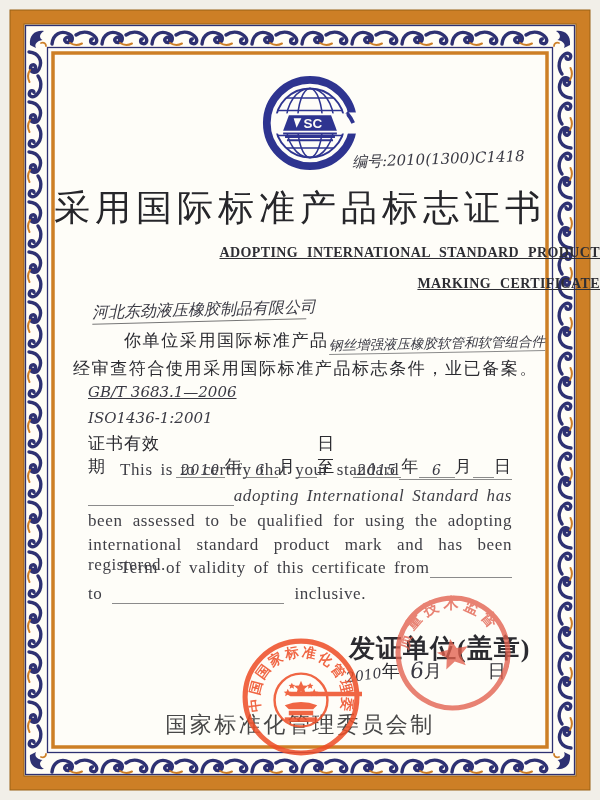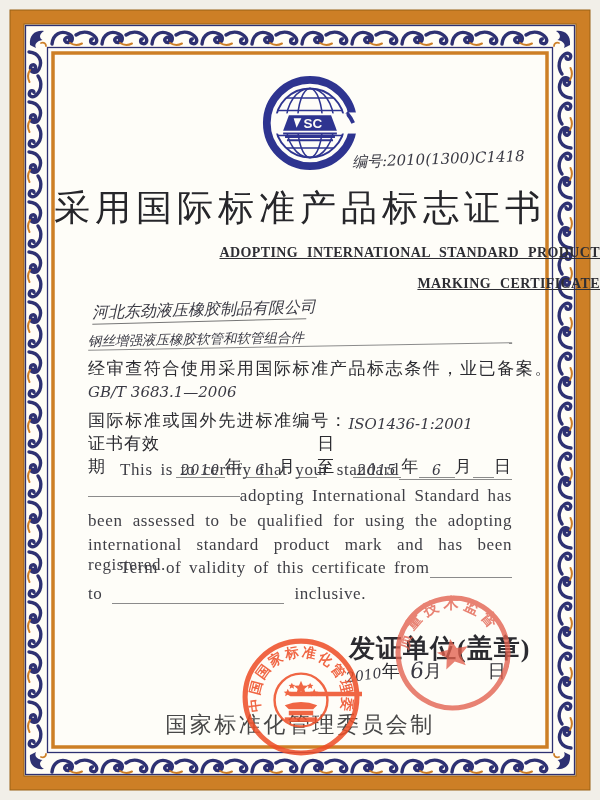--- a/index.html
+++ b/index.html
@@ -145,31 +145,31 @@
   <span>编号:</span><span>2010(1300)C1418</span>
 </div>
 
 <div class="abs title-cn" style="top:184px;">采用国际标准产品标志证书</div>
 <div class="abs title-en" style="top:245px;">ADOPTING INTERNATIONAL STANDARD PRODUCT</div>
 <div class="abs title-en" style="top:276px;">MARKING CERTIFICATE</div>
 
 <div class="abs hw" style="left:92px;top:300px;width:214px;font-size:16px;border-bottom:1px solid #777;transform:rotate(-1.5deg);white-space:nowrap;">河北东劲液压橡胶制品有限公司</div>
 
 <div class="abs flexrow" style="left:88px;top:329px;width:424px;">
+  <span class="print cnline" style="padding-left:36px;">你单位采用国际标准产品</span>
   <span class="fill-ul hw" style="font-size:13.5px;white-space:nowrap;line-height:17px;transform:rotate(-1deg);">钢丝增强液压橡胶软管和软管组合件</span>
 </div>
 
-<div class="abs print cnline" style="left:88px;top:357px;">经审查符合使用采用国际标准产品标志条件，业已备案。</div>
+<div class="abs print cnline" style="left:73px;top:357px;">经审查符合使用采用国际标准产品标志条件，业已备案。</div>
 
 <div class="abs flexrow" style="left:88px;top:383px;">
-  <span class="hw" style="font-size:15px;">GB/T 3683.1—2006</span>
+  <span class="hw" style="font-size:15px;text-decoration:underline;">GB/T 3683.1—2006</span>
 </div>
 
 <div class="abs flexrow" style="left:88px;top:409px;">
-  <span class="print cnline">国际标准或国外先进标准编号：</span>
   <span class="hw" style="font-size:15px;">ISO1436-1:2001</span>
 </div>
 
 <div class="abs vrow print" style="left:88px;top:432px;width:424px;">
   <span>证书有效期</span>
   <span class="ul hw" style="width:50px;">2010</span>
   <span>年</span>
   <span class="ul hw" style="width:36px;">6</span>
   <span>月</span>
   <span class="ul" style="width:22px;"></span>
@@ -179,21 +179,21 @@
   <span class="ul hw" style="width:36px;">6</span>
   <span>月</span>
   <span class="ul" style="width:22px;"></span>
   <span>日</span>
 </div>
 
 <div class="abs flexrow engline" style="left:88px;top:460px;width:424px;">
   <span style="padding-left:32px;">This is to certify that your standard</span>
   <span class="fill-ul"></span>
 </div>
-<div class="abs engline" style="left:88px;top:486px;width:424px;display:flex;justify-content:space-between;align-items:center;">
+<div class="abs engline" style="left:88px;top:486px;width:424px;display:flex;justify-content:space-between;align-items:flex-end;font-style:italic;">
   <span class="ul" style="width:152px;"></span>
   <span>adopting International Standard has</span>
 </div>
 <div class="abs engline just" style="left:88px;top:511px;width:424px;">been assessed to be qualified for using the adopting</div>
 <div class="abs engline just" style="left:88px;top:535px;width:424px;">international standard product mark and has been registered.</div>
 <div class="abs flexrow engline" style="left:88px;top:558px;width:424px;text-align:right;">
   <span style="padding-left:32px;">Term of validity of this certificate from</span>
   <span class="fill-ul"></span>
 </div>
 <div class="abs flexrow engline" style="left:88px;top:584px;width:424px;">

